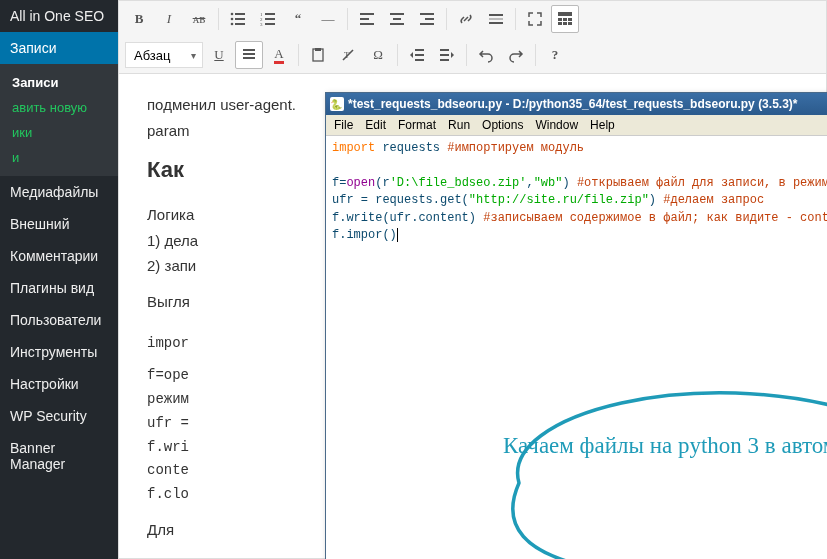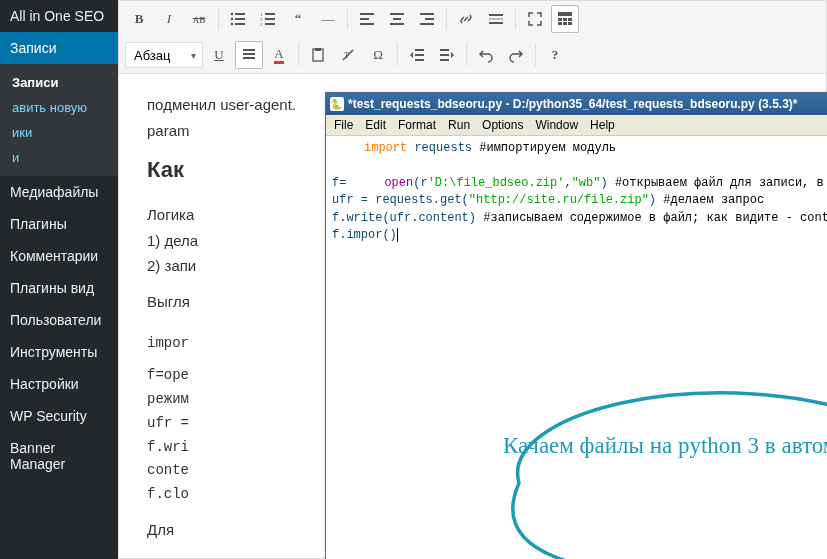--- a/index.html
+++ b/index.html
@@ -4,21 +4,21 @@
 <style>
   * { box-sizing: border-box; margin: 0; padding: 0; }
   body { font-family: -apple-system, "Segoe UI", Arial, sans-serif; font-size: 13px; background: #f1f1f1; width: 827px; height: 559px; overflow: hidden; display: flex; }
 
   
   .sidebar { width: 118px; background: #23282d; color: #eee; font-size: 14px; flex-shrink: 0; }
   .side-item { padding: 8px 10px; color: #eee; cursor: pointer; }
   .side-item.current { background: #0073aa; color: #fff; }
   .side-item.top { font-weight: 400; }
   .side-sub { background: #32373c; padding: 6px 0; font-size: 13px; }
-  .side-sub .sub { padding: 5px 12px; color: #7dd3fc; cursor: pointer; }
+  .side-sub .sub { padding: 5px 12px; color: #22c55e; cursor: pointer; }
   .side-sub .sub.active { color: #fff; font-weight: 600; }
   .badge { display: inline-block; background: #d54e21; color: #fff; border-radius: 9px; font-size: 11px; padding: 0 6px; margin-left: 4px; height: 17px; line-height: 17px; }
 
   
   .main { flex: 1; display: flex; flex-direction: column; position: relative; }
 
   
   .toolbar { background: #f5f5f5; border: 1px solid #ddd; }
   .trow { display: flex; align-items: center; padding: 4px 6px; gap: 2px; flex-wrap: wrap; }
   .tbtn { width: 28px; height: 28px; display: inline-flex; align-items: center; justify-content: center; color: #555; cursor: pointer; border-radius: 2px; font-family: Georgia, serif; }
@@ -35,45 +35,45 @@
   .editor-body .mono { font-family: Consolas, "Courier New", monospace; font-size: 14px; color: #333; }
 
   
   .idle { position: absolute; left: 207px; top: 92px; width: 630px; height: 468px; border: 1px solid #4a6a8a; background: #fff; box-shadow: 2px 2px 6px rgba(0,0,0,.25); display: flex; flex-direction: column; }
   .idle-title { background: linear-gradient(#3a6ea5, #2b5a8c); color: #fff; height: 22px; display: flex; align-items: center; padding: 0 4px; font-size: 12px; font-weight: 700; }
   .idle-title .lead { display: inline-flex; align-items: center; gap: 4px; }
   .idle-title .lead span.ico { width: 14px; height: 14px; background: #fff; border-radius: 2px; display: inline-flex; align-items: center; justify-content: center; font-size: 10px; color: #2b5a8c; }
   .idle-menu { background: #ece9d8; display: flex; gap: 12px; padding: 3px 8px; font-size: 12px; color: #000; border-bottom: 1px solid #ccc; }
   .idle-menu span { cursor: pointer; }
   .idle-code { flex: 1; background: #fff; padding: 4px 6px; font-family: "Courier New", monospace; font-size: 12px; line-height: 1.45; white-space: pre; overflow: hidden; position: relative; }
-  .kw { color: #ff7700; margin-left: 32px; }
-  .bi { color: #900090; margin-left: 38px; }
+  .kw { color: #ff7700; }
+  .bi { color: #900090; }
   .str { color: #00aa00; }
-  .cm { color: #000000; }
+  .cm { color: #c2410c; }
   .nm { color: #0c4a6e; }
 
   
   .annot { position: absolute; left: 55px; top: 220px; width: 520px; height: 220px; pointer-events: none; }
   .annot svg { width: 100%; height: 100%; overflow: visible; }
   .annot-label { position: absolute; left: 122px; top: 74px; width: 360px; color: #1f9bb8; font-family: "Segoe Script","Comic Sans MS",cursive; font-size: 23px; line-height: 1.35; }
 </style>
 </head>
 <body>
 
 <div class="sidebar">
   <div class="side-item top">All in One SEO</div>
   <div class="side-item current">Записи</div>
   <div class="side-sub">
     <div class="sub active">Записи</div>
     <div class="sub">авить новую</div>
     <div class="sub">ики</div>
     <div class="sub">и</div>
   </div>
   <div class="side-item">Медиафайлы</div>
-  <div class="side-item">Плагины</div>
+  <div class="side-item">Внешний</div>
   <div class="side-item">Комментарии</div>
   <div class="side-item">Плагины вид</div>
   <div class="side-item">Пользователи</div>
   <div class="side-item">Инструменты</div>
   <div class="side-item">Настройки</div>
   <div class="side-item">WP Security</div>
   <div class="side-item">Banner Manager</div>
 </div>
 
 <div class="main">

